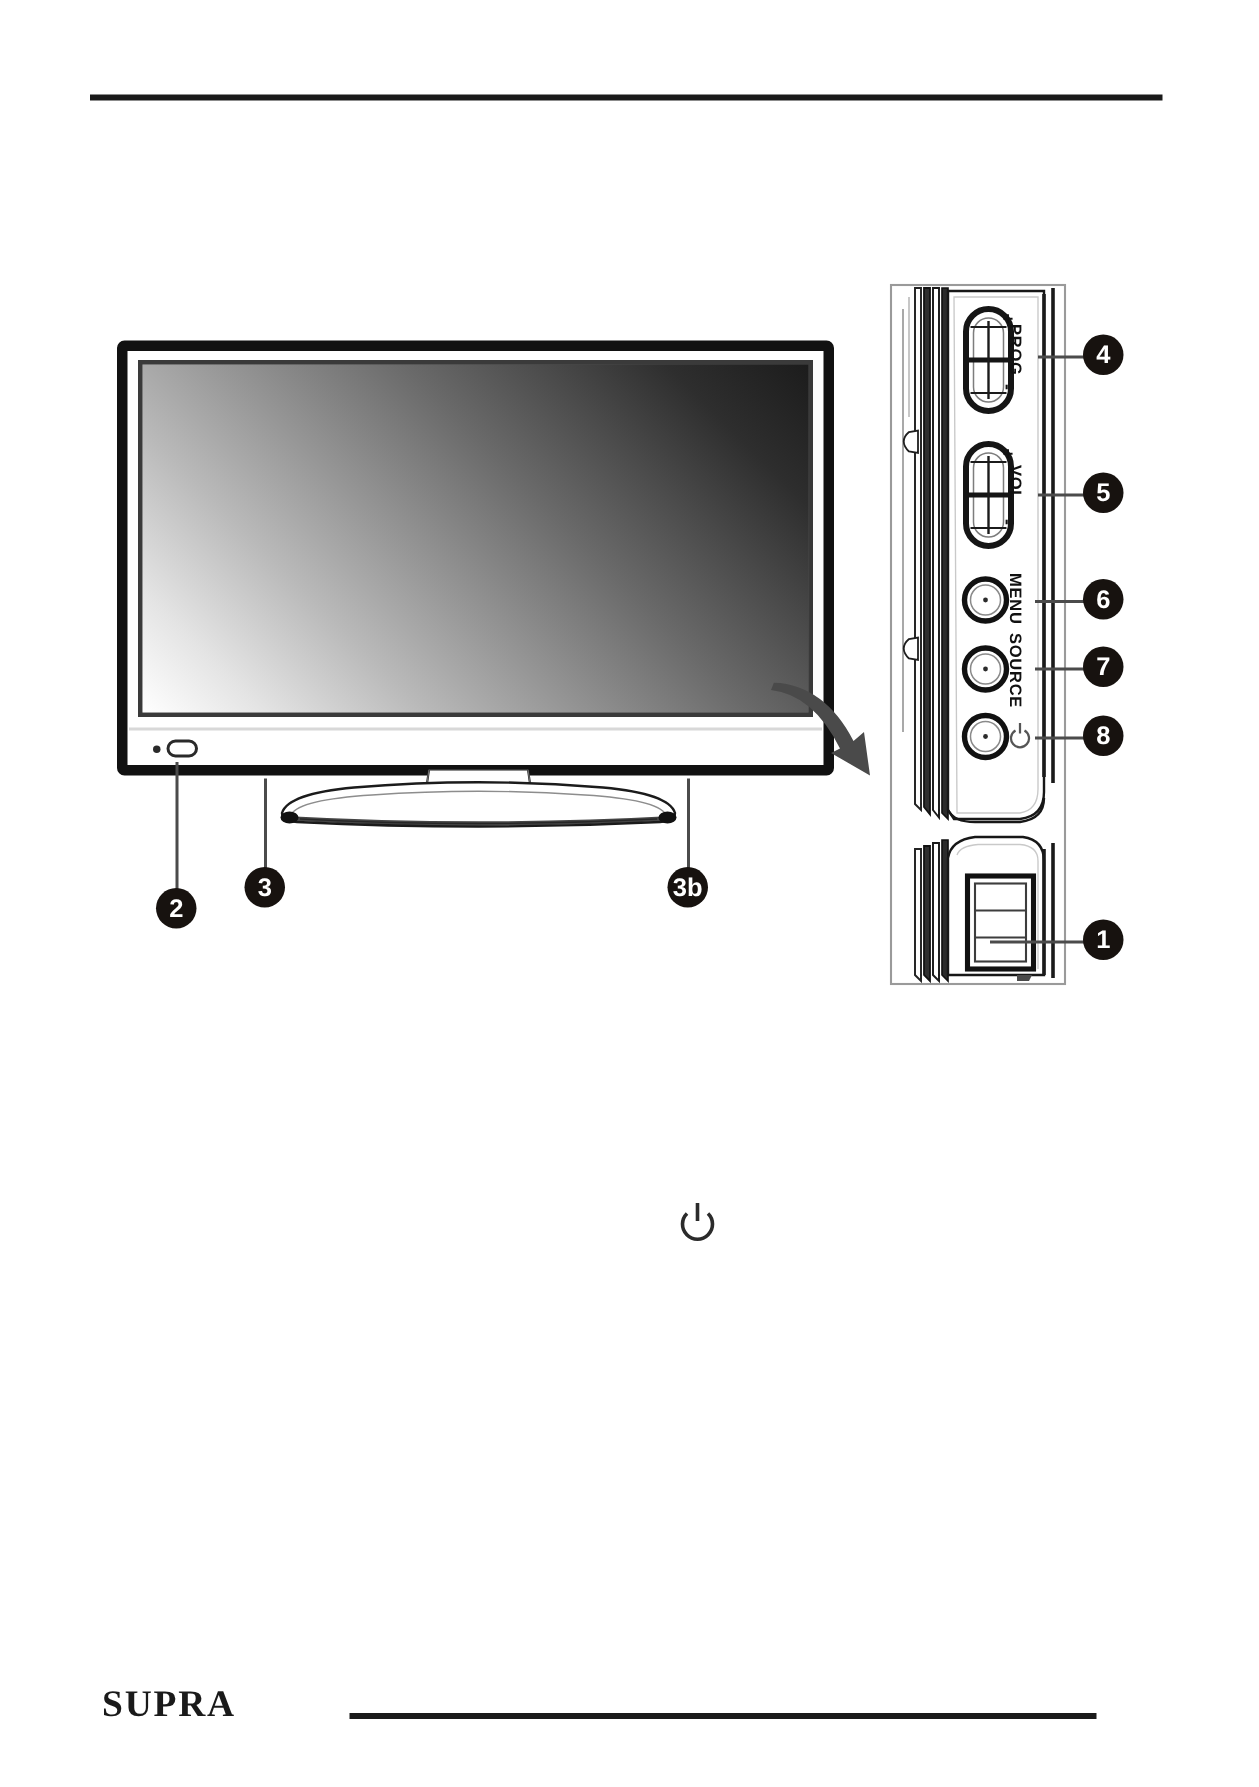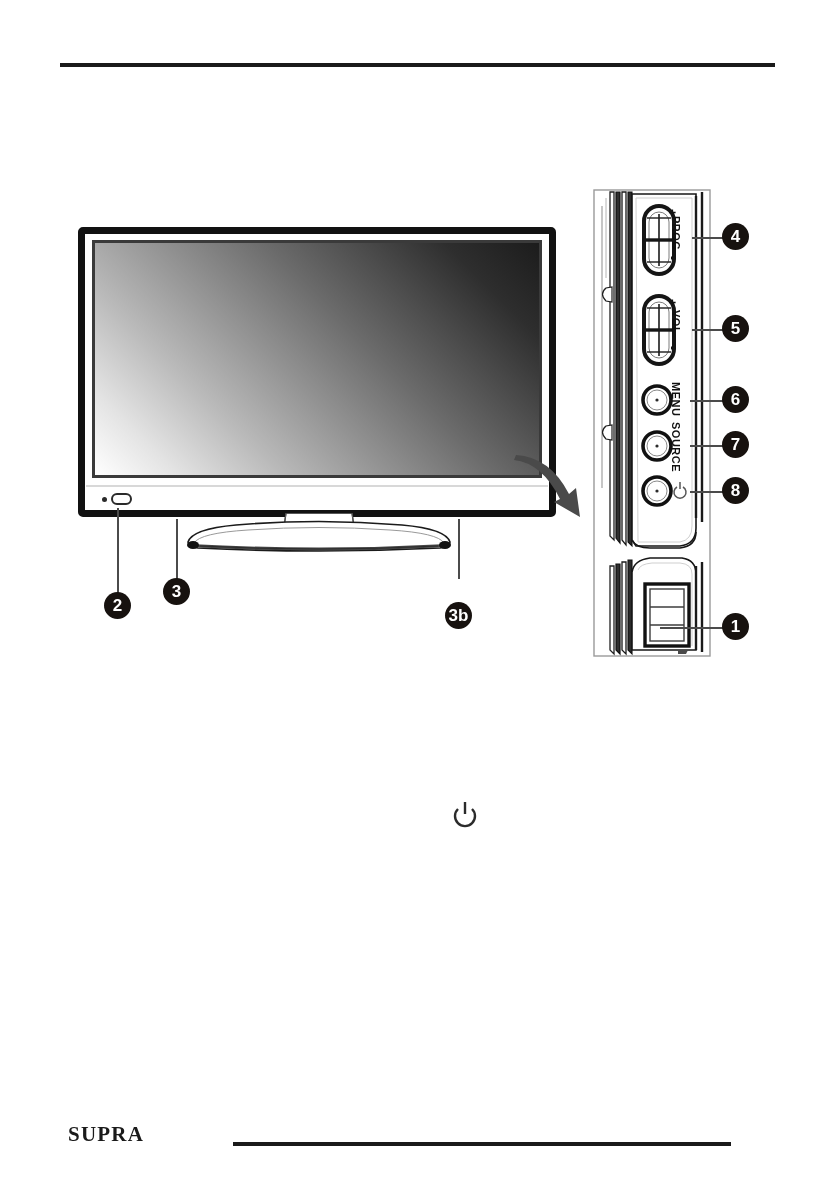--- a/index.html
+++ b/index.html
@@ -32,21 +32,21 @@
     top: 1142px;
     width: 498px;
     height: 4px;
     background: #1a1a1a;
   }
   #footer-logo {
     left: 68px;
     top: 1124px;
     font-family: "Liberation Serif", serif;
     font-weight: bold;
-    font-size: 21px;
+    font-size: 25px;
     letter-spacing: 1.2px;
     color: #1a1a1a;
     line-height: 1;
   }
 
   
   #power-glyph {
     left: 452px;
     top: 800px;
     width: 26px;
@@ -315,21 +315,21 @@
   <div class="abs leader leader-h" style="left:660px; top:627px; width:64px;"></div>
   <div class="abs callout" style="left:722px; top:613px;">1</div>
 
   <div class="abs leader leader-v" style="left:117px; top:508px; height:85px;"></div>
   <div class="abs callout" style="left:104px; top:592px;">2</div>
 
   <div class="abs leader leader-v" style="left:176px; top:519px; height:60px;"></div>
   <div class="abs callout" style="left:163px; top:578px;">3</div>
 
   <div class="abs leader leader-v" style="left:458px; top:519px; height:60px;"></div>
-  <div class="abs callout" style="left:445px; top:602px;">3b</div>
+  <div class="abs callout" style="left:445px; top:578px;">3b</div>
 
   <svg class="abs" id="power-glyph" viewBox="0 0 26 30">
     <path d="M6 9 a10 10 0 1 0 14 0" fill="none" stroke="#2b2b2b" stroke-width="2.4"></path>
     <line x1="13" y1="2" x2="13" y2="14" stroke="#2b2b2b" stroke-width="2.4"></line>
   </svg>
 
   <div class="abs" id="footer-logo">SUPRA</div>
   <div class="abs" id="footer-rule"></div>
 
 </div>

